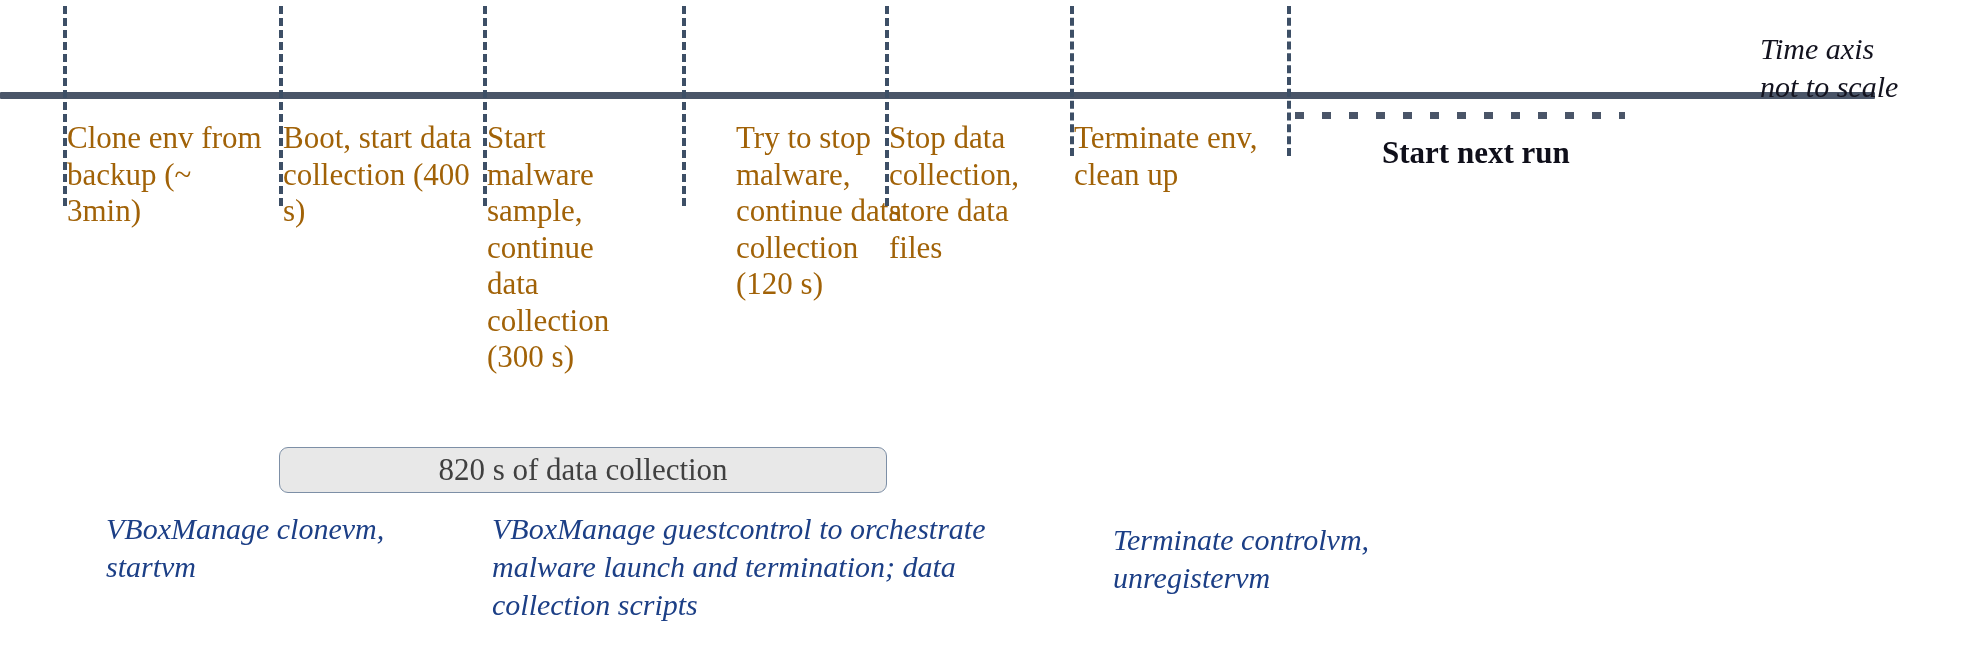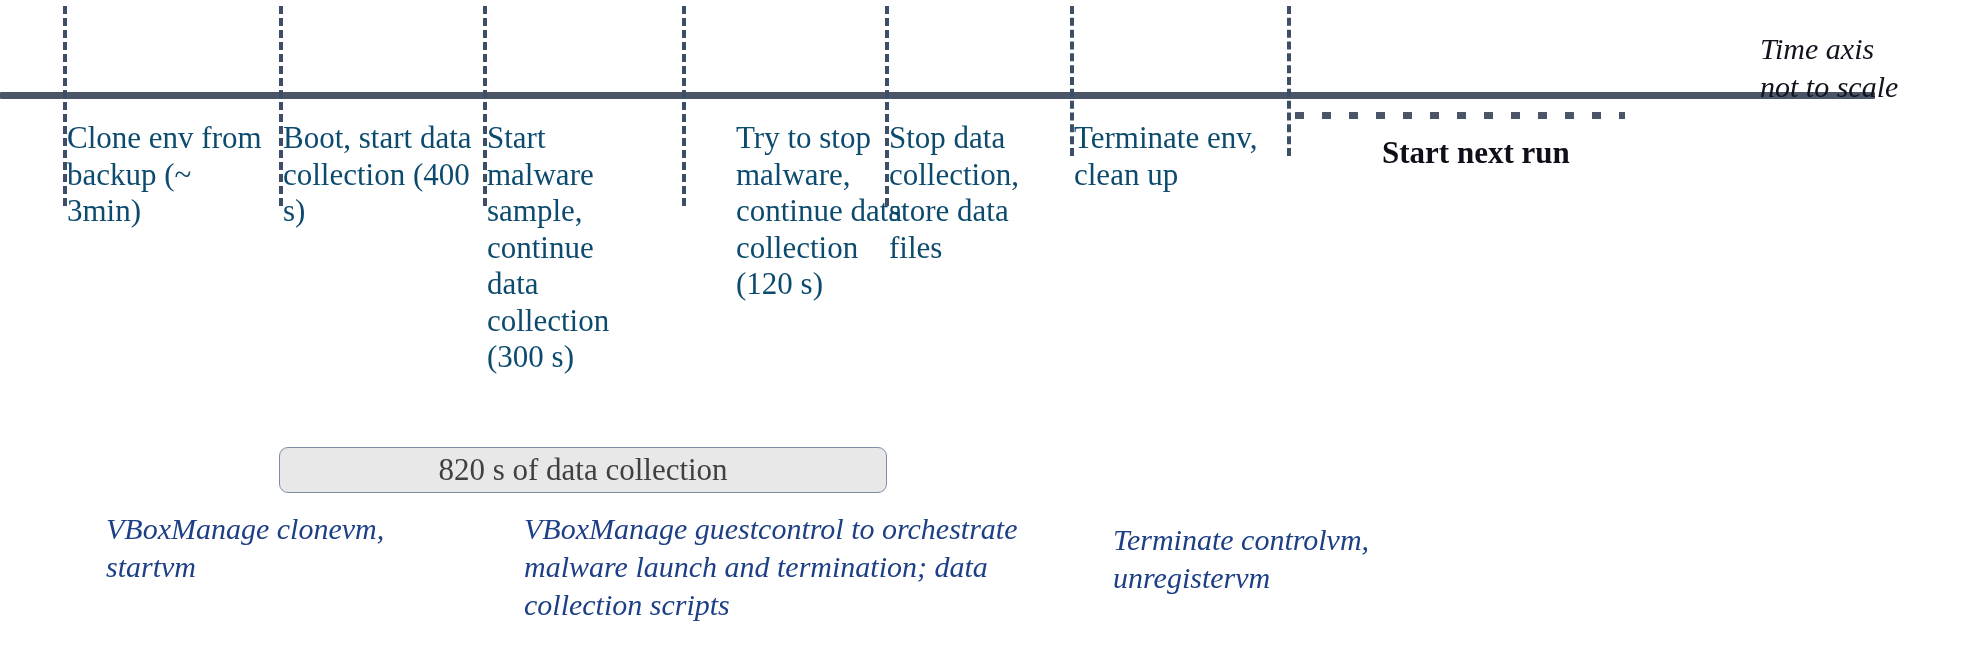--- a/index.html
+++ b/index.html
@@ -47,21 +47,21 @@
   .tick.short {
     height: 150px;
   }
 
   
   .phase {
     position: absolute;
     top: 120px;
     font-size: 31px;
     line-height: 1.18;
-    color: #0c4a6e;
+    color: #a16207;
     font-family: "Liberation Serif", "DejaVu Serif", serif;
   }
 
   
   .next-run {
     position: absolute;
     left: 1382px;
     top: 135px;
     font-size: 31px;
     line-height: 1.18;
@@ -104,21 +104,21 @@
 
   
   .cmd {
     position: absolute;
     font-style: italic;
     font-size: 30px;
     line-height: 1.26;
     color: #1c3f86;
   }
   .cmd-1 { left: 66px;  top: 510px; width: 330px; margin-left: 40px; }
-  .cmd-2 { left: 524px; top: 510px; width: 560px; }
+  .cmd-2 { left: 492px; top: 510px; width: 560px; }
   .cmd-3 { left: 1113px; top: 521px; width: 260px; }
 </style>
 </head>
 <body>
 
 <div id="canvas">
 
   <div class="axis-line"></div>
 
   <div class="axis-dotted"></div>

